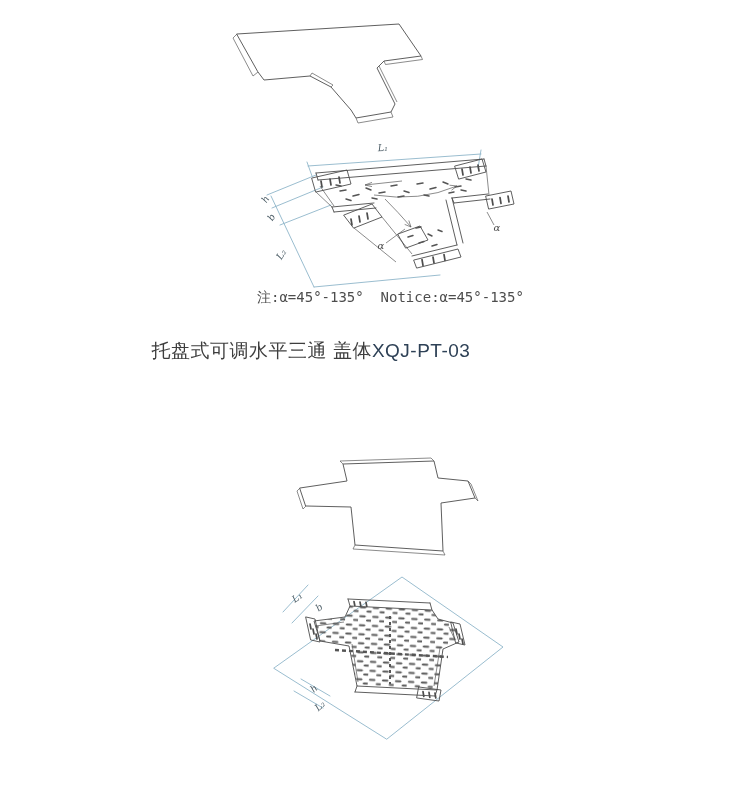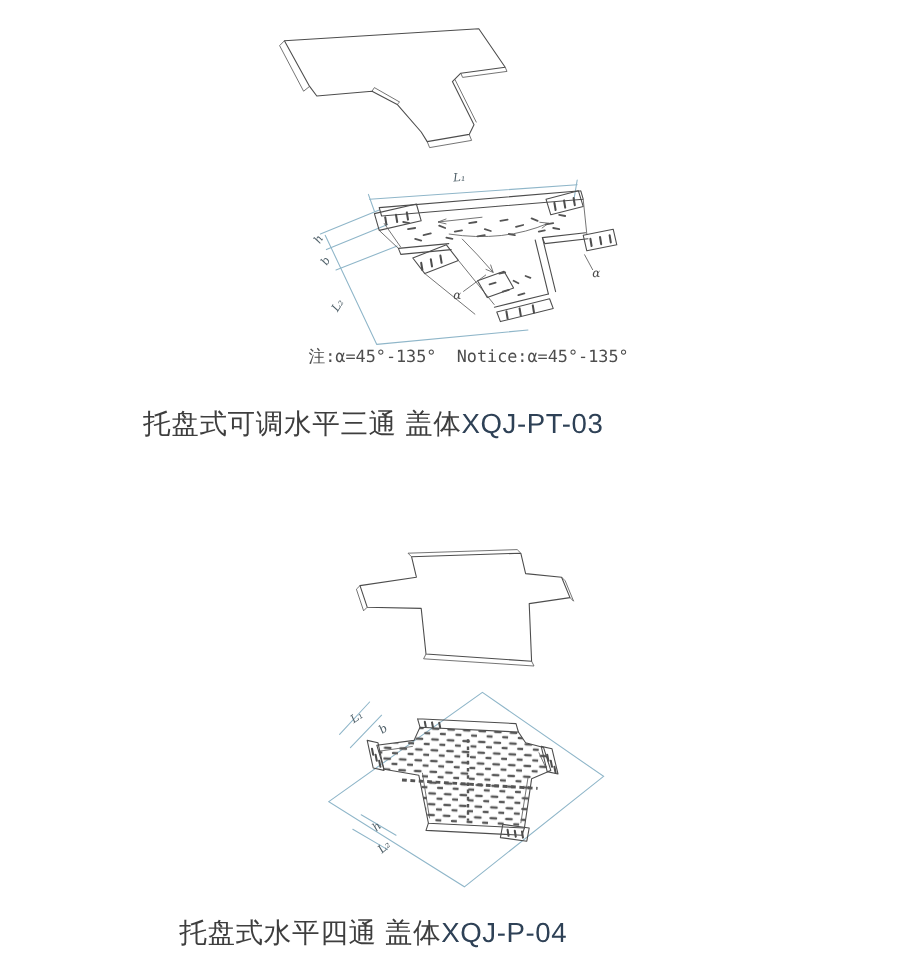--- a/index.html
+++ b/index.html
@@ -2,21 +2,21 @@
 <html><head>
 <meta charset="utf-8">
 <style>
   html,body{margin:0;padding:0;background:#ffffff;}
   #canvas{position:relative;width:750px;height:800px;background:#ffffff;overflow:hidden;
           font-family:"Liberation Sans",sans-serif;}
   .abs{position:absolute;}
   svg{display:block;overflow:visible;}
   .note{font-family:"DejaVu Sans Mono",monospace;font-size:14px;color:#4d4d4d;
         white-space:pre;letter-spacing:0px;}
-  .caption{width:622px;text-align:center;font-size:23px;letter-spacing:0.5px;}
+  .caption{width:622px;text-align:center;font-size:19px;letter-spacing:0.5px;}
   .caption .cn{color:#3e3e3e;}
   .caption .code{color:#2e4156;}
   .dim-label{font-family:"DejaVu Serif",serif;font-style:italic;font-size:9.5px;fill:#4e5f68;}
   .alpha-label{font-family:"DejaVu Serif",serif;font-style:italic;font-size:10px;fill:#4a4a4a;}
   .ink{stroke:#4d4d4d;fill:none;stroke-width:0.9;stroke-linejoin:round;stroke-linecap:round;}
   .ink-thin{stroke:#5a5a5a;fill:none;stroke-width:0.7;stroke-linejoin:round;}
   .slot{stroke:#4d4d4d;stroke-width:1.7;stroke-linecap:round;fill:none;}
   .perf{stroke:#555555;stroke-width:1.5;stroke-linecap:round;fill:none;}
   .blue{stroke:#8fb6c9;fill:none;stroke-width:0.9;stroke-linecap:round;}
 </style>
@@ -138,17 +138,14 @@
       <path class="slot" d="M310,624 l1,5 M313,629 l1,5 M316,634 l1,5"></path>
 
       <path class="ink" d="M451,622 L460,624 L465,645 L456,643 Z"></path>
       <path class="slot" d="M456,629 l1,5 M459,634 l1,5 M462,639 l1,5"></path>
 
       <path class="ink" d="M419,687 L441,690 L439,701 L417,698 Z"></path>
       <path class="slot" d="M423,691.5 l0.8,5 M429,692.3 l0.8,5 M435,693 l0.8,5"></path>
     </g>
   </svg>
 
-  <div class="abs caption" style="left:0;top:762px;">
-    <span class="cn">托盘式水平四通 盖体</span><span class="code">XQJ-P-04</span>
-  </div>
 
 </div>
 
 </body></html>

